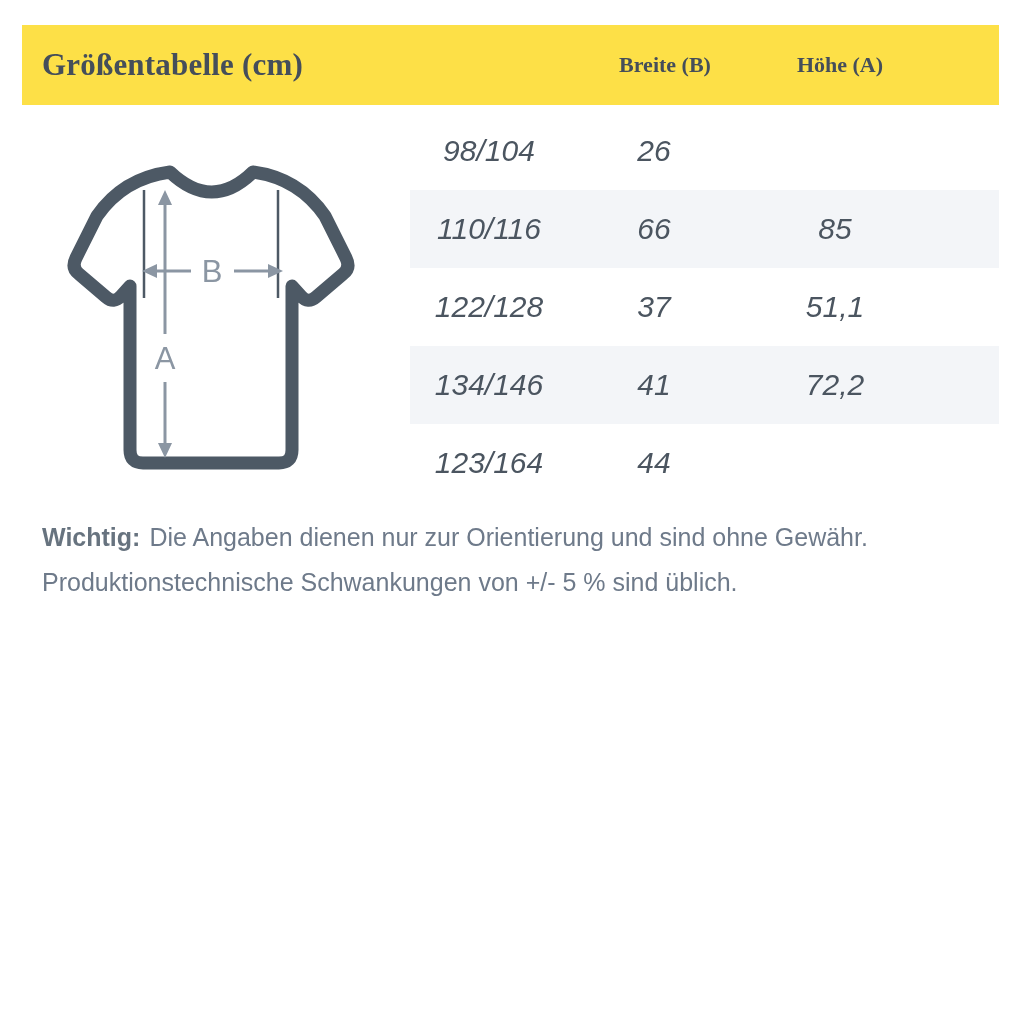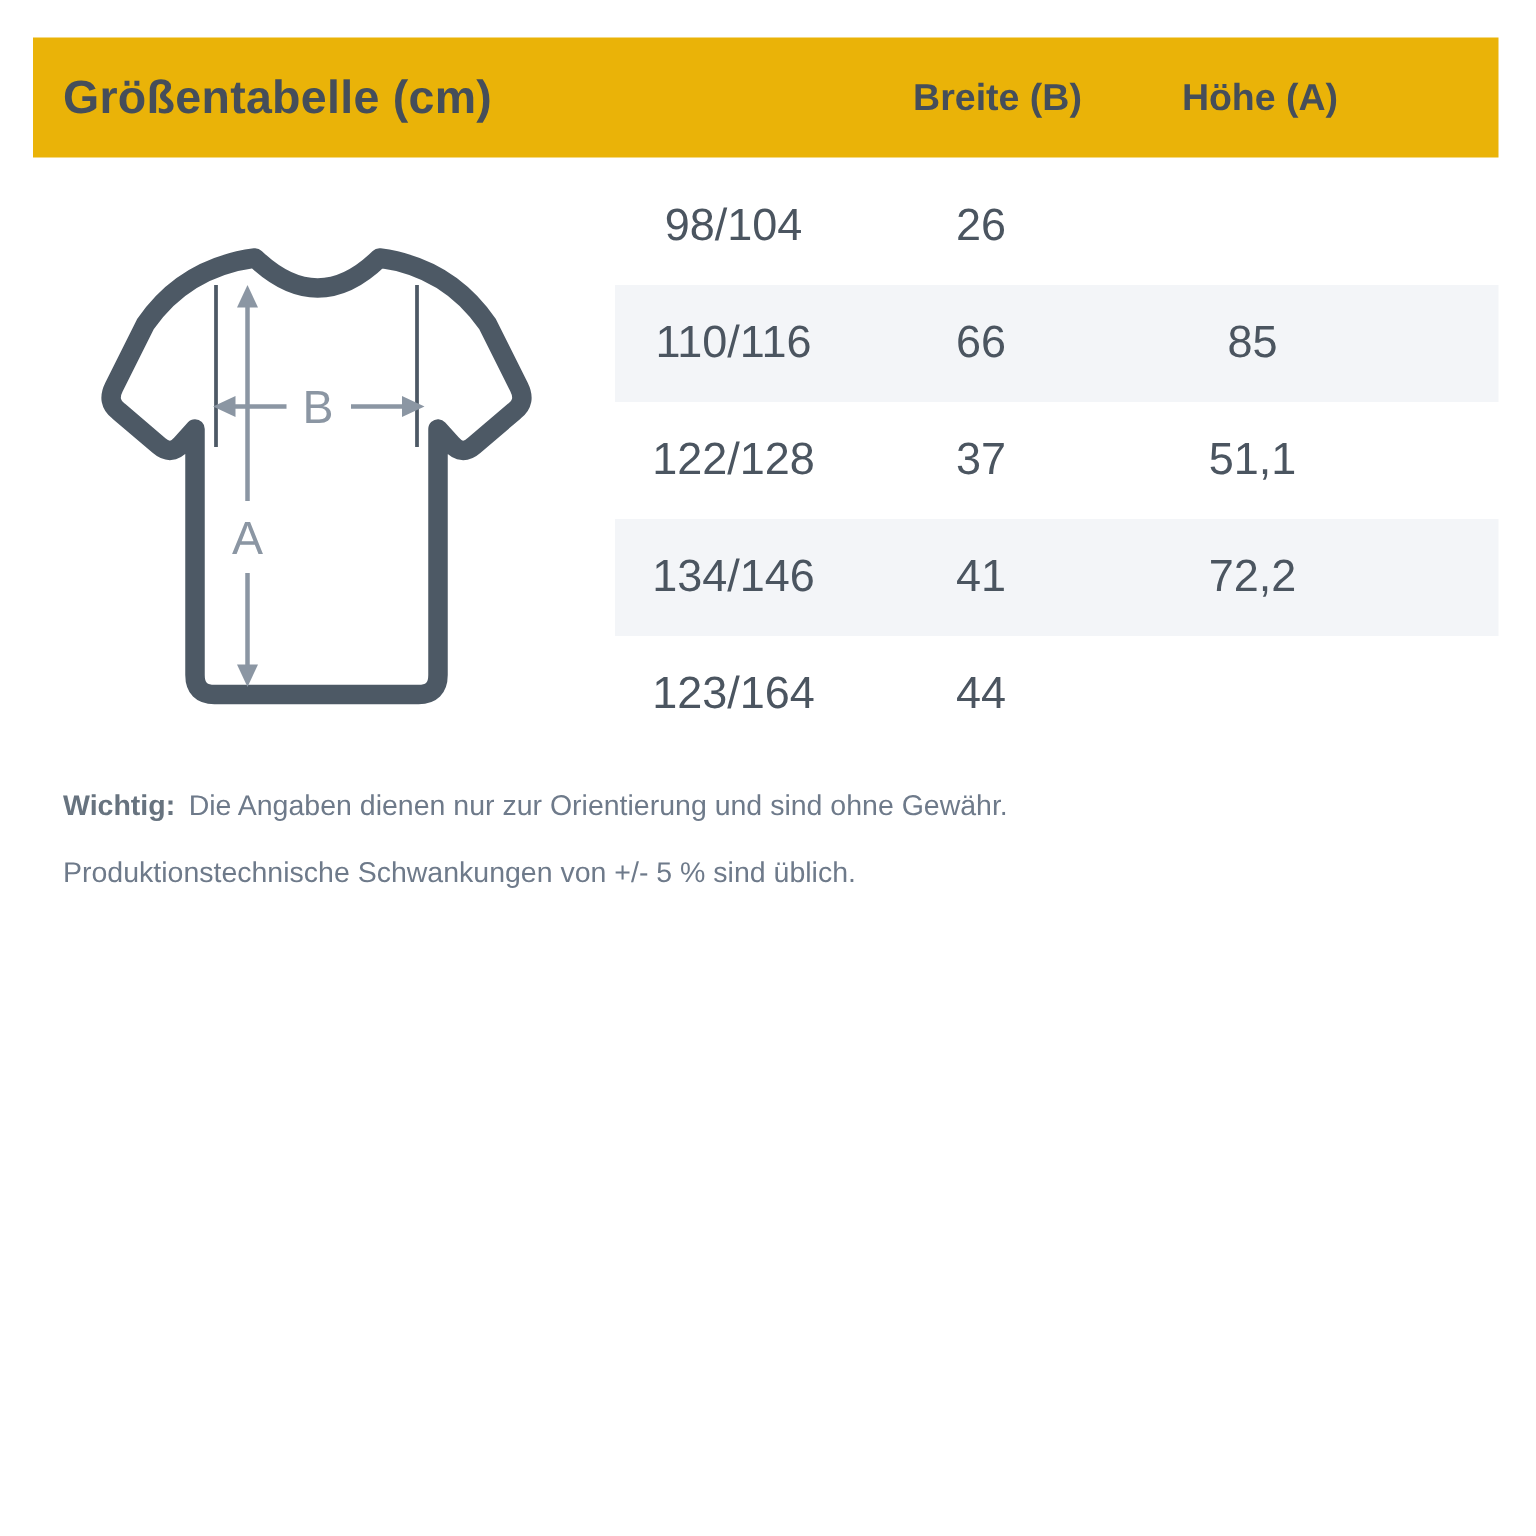--- a/index.html
+++ b/index.html
@@ -7,63 +7,64 @@
     position:relative;
     width:1024px; height:1024px;
     background:#ffffff;
     font-family:"Liberation Sans","DejaVu Sans",sans-serif;
     overflow:hidden;
   }
   
   .header-band {
     position:absolute; left:22px; top:25px;
     width:977px; height:80px;
-    background:#eab308;
+    background:#fde047;
+    font-family:Liberation Serif, serif;
   }
   .title {
     position:absolute; left:20px; top:0; height:80px;
     display:flex; align-items:center;
     font-size:31px; font-weight:bold; color:#454e5a;
     letter-spacing:0.2px;
   }
   .col-header {
     position:absolute; top:0; height:80px; width:180px;
     display:flex; align-items:center; justify-content:center;
-    font-size:25px; font-weight:bold; color:#454e5a;
+    font-size:22px; font-weight:bold; color:#454e5a;
   }
   .col-header.breite { left:553px; }  
   .col-header.hoehe  { left:728px; }  
 
   
   .rows {
     position:absolute; left:410px; top:112px; width:589px;
   }
   .row {
     display:grid;
     grid-template-columns:158px 172px 190px 1fr;
-    height:78px; align-items:center;
+    height:78px; align-items:center;font-style:italic;
   }
   .row:nth-child(even) { background:#f3f5f8; }
   .cell {
     text-align:center;
     font-size:30px; color:#4b5560;
   }
 
   
   .tshirt-wrap { position:absolute; left:55px; top:158px; width:310px; height:330px; }
   .tshirt-wrap svg { display:block; width:100%; height:100%; }
   .diagram-label {
     font-family:"Liberation Sans","DejaVu Sans",sans-serif;
     font-size:31px; fill:#8b96a3;
   }
 
   
   .note {
     position:absolute; left:42px; top:515px; width:940px;
-    font-size:19px; color:#6e7a8a; line-height:45px;
+    font-size:25px; color:#6e7a8a; line-height:45px;
   }
   .note .bold { font-weight:bold; margin-right:9px; color:#67737f; }
 </style>
 </head>
 <body>
 
 <div class="canvas">
 
   <div class="header-band">
     <div class="title">Größentabelle (cm)</div>

